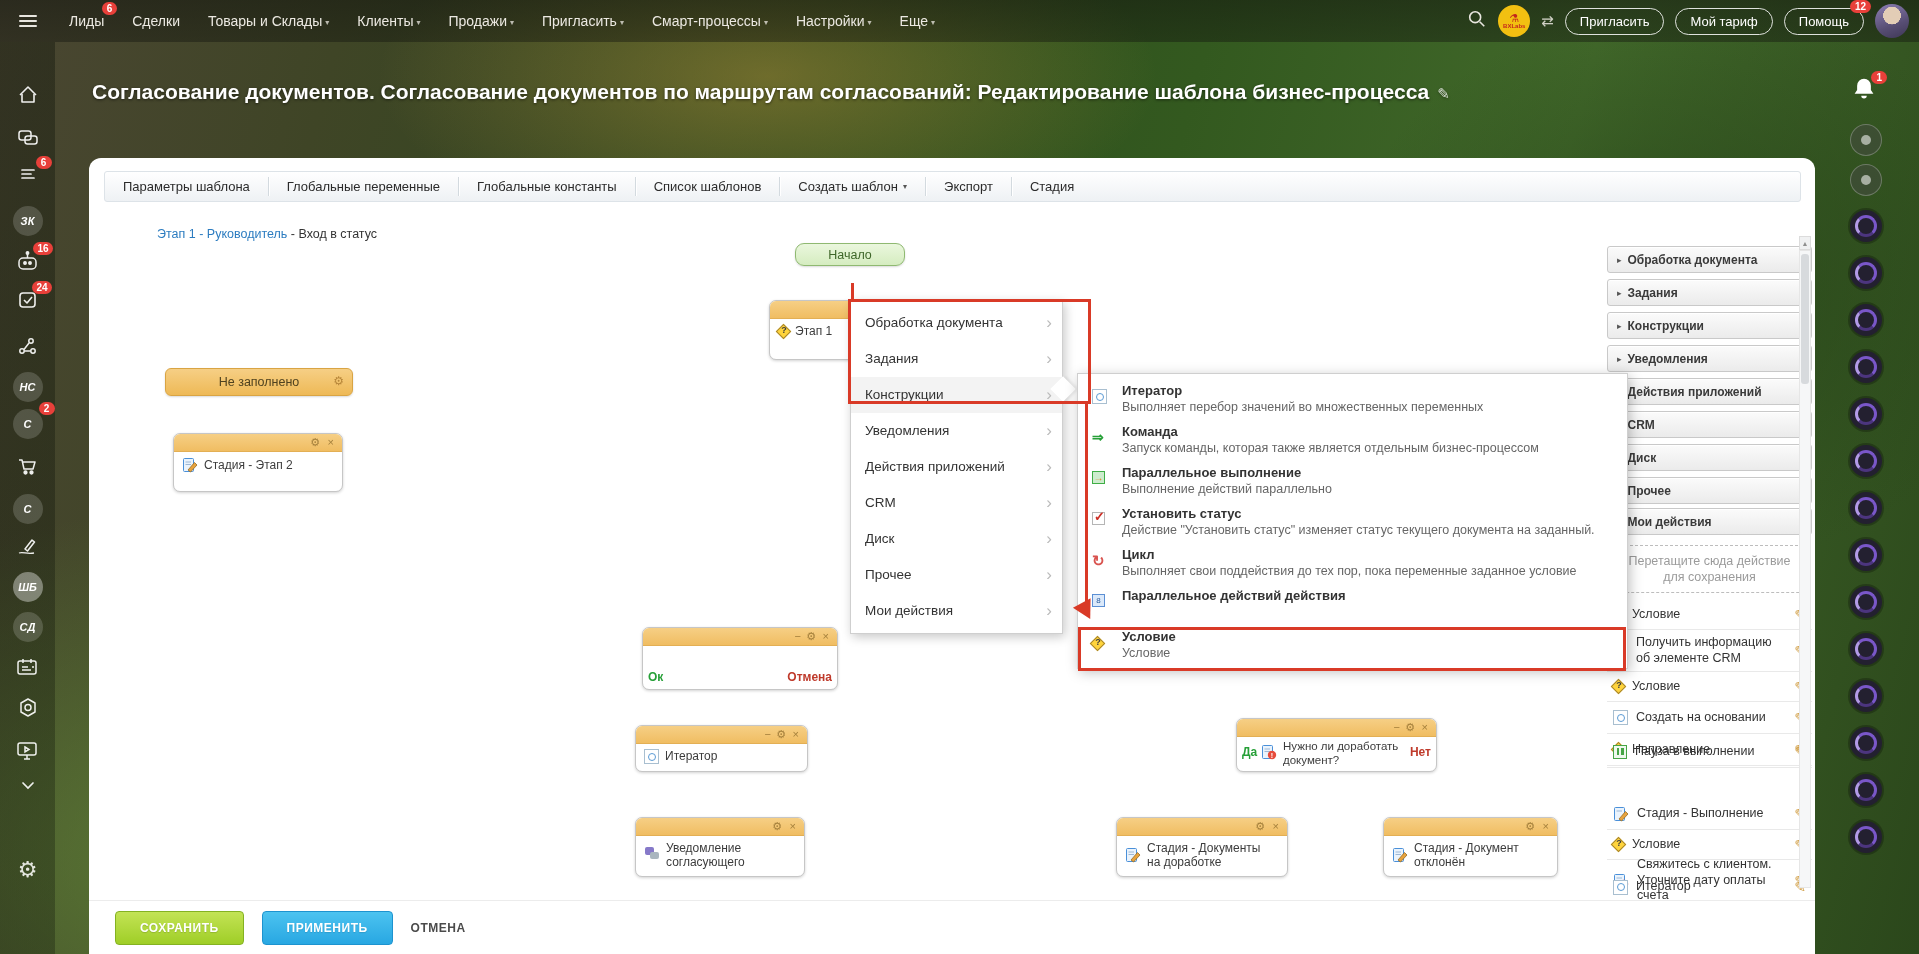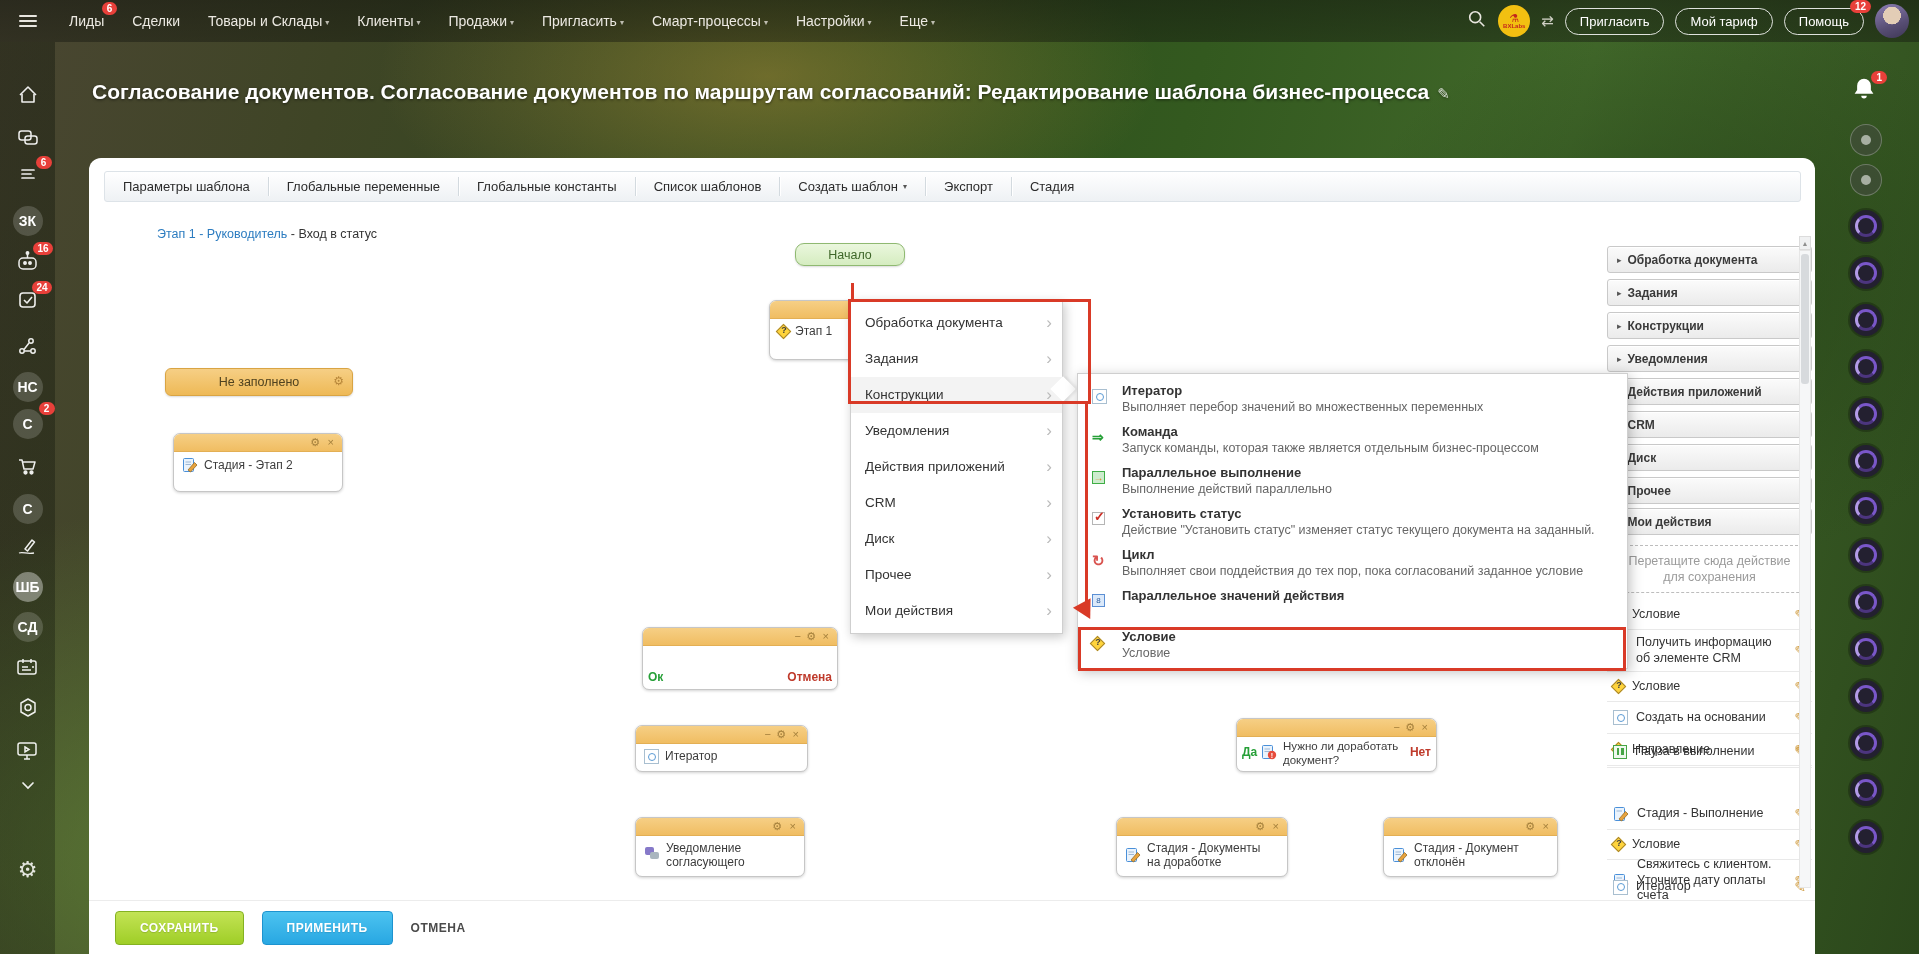--- a/index.html
+++ b/index.html
@@ -35,21 +35,21 @@
     background: radial-gradient(circle at 50% 34%, #e3cdb6 0 31%, transparent 32%),
                 linear-gradient(160deg,#8d7fb5 0%,#584e74 60%,#3e3756 100%); }
   .exch { font-size:15px; opacity:.85; cursor:pointer; }
 
   
   #lsidebar { position:absolute; left:0; top:42px; width:55px; height:912px;
     background:linear-gradient(rgba(12,18,8,.38),rgba(12,18,8,.30)); z-index:85; }
   .side-ic { position:absolute; left:50%; transform:translate(-50%,-50%); cursor:pointer; }
   .side-ic svg { display:block; opacity:.92; }
   .txt-circle { width:30px; height:30px; border-radius:50%; background:rgba(255,255,255,.17);
-    color:#fff; font-size:14px; font-weight:bold; display:flex; align-items:center; justify-content:center; }
+    color:#fff; font-size:11px; font-weight:bold; display:flex; align-items:center; justify-content:center;font-style:italic; }
   .txt-circle.active { background:rgba(255,255,255,.38); }
   .side-badge { position:absolute; top:-7px; right:-12px; background:var(--badge_red,#e8403a); color:#fff;
     font-size:10px; font-weight:bold; border-radius:8px; padding:1px 4px; min-width:16px; text-align:center; }
   .gear-glyph { font-size:22px; color:#e4e6df; line-height:1; }
 
   
   .rail-bell { position:absolute; left:1849px; top:75px; width:34px; height:34px; cursor:pointer; z-index:85;}
   .rail-bell .bbadge { position:absolute; top:-4px; right:-4px; background:var(--badge_red,#e8403a); color:#fff;
     font-size:10px; font-weight:bold; border-radius:8px; padding:1px 5px; }
   .rail-util { position:absolute; left:1850px; width:32px; height:32px; border-radius:50%;
@@ -718,25 +718,25 @@
       <div class="sm-desc">Выполнение действий параллельно</div>
     </div>
     <div class="sm-item">
       <span class="sm-ic chk-ic"></span>
       <div class="sm-title">Установить статус</div>
       <div class="sm-desc">Действие "Установить статус" изменяет статус текущего документа на заданный.</div>
     </div>
     <div class="sm-item">
       <span class="sm-ic loop-ic">↻</span>
       <div class="sm-title">Цикл</div>
-      <div class="sm-desc">Выполняет свои поддействия до тех пор, пока согласований заданное условие</div>
+      <div class="sm-desc">Выполняет свои поддействия до тех пор, пока переменные заданное условие</div>
     </div>
     <div class="sm-item">
       <span class="sm-ic parw-ic">8</span>
-      <div class="sm-title">Параллельное значений действия</div>
+      <div class="sm-title">Параллельное действий действия</div>
     </div>
     <div class="sm-item">
       <span class="sm-ic dmd" style="top:12px"></span>
       <div class="sm-title">Условие</div>
       <div class="sm-desc">Условие</div>
     </div>
   </div>
 
   <div id="red-start" class="red"></div>
   <div id="red-rect1" class="red"></div>

